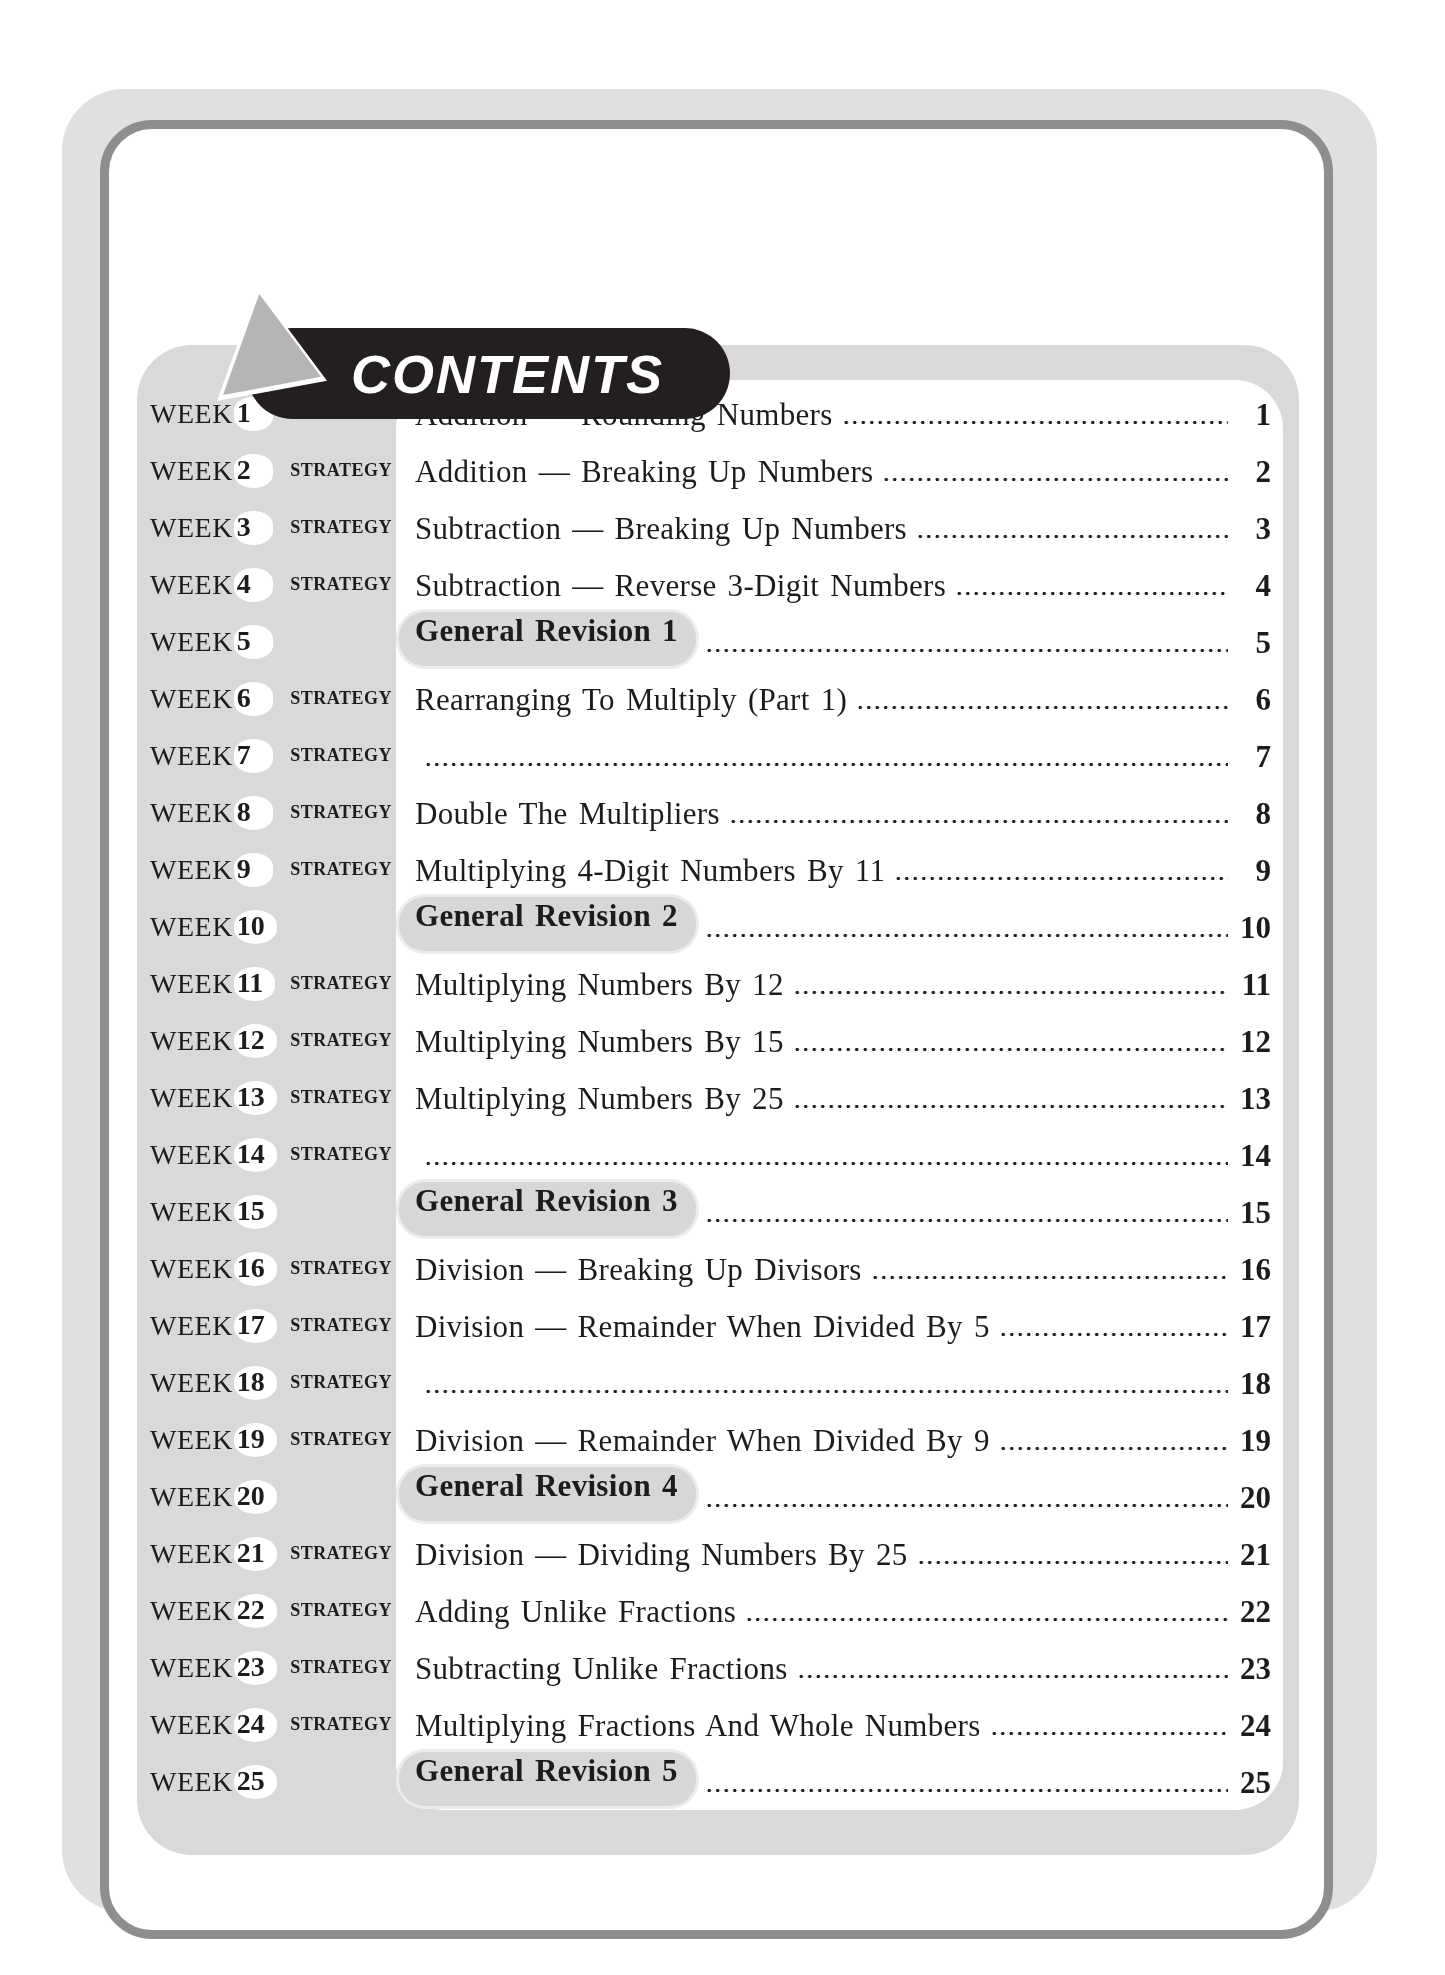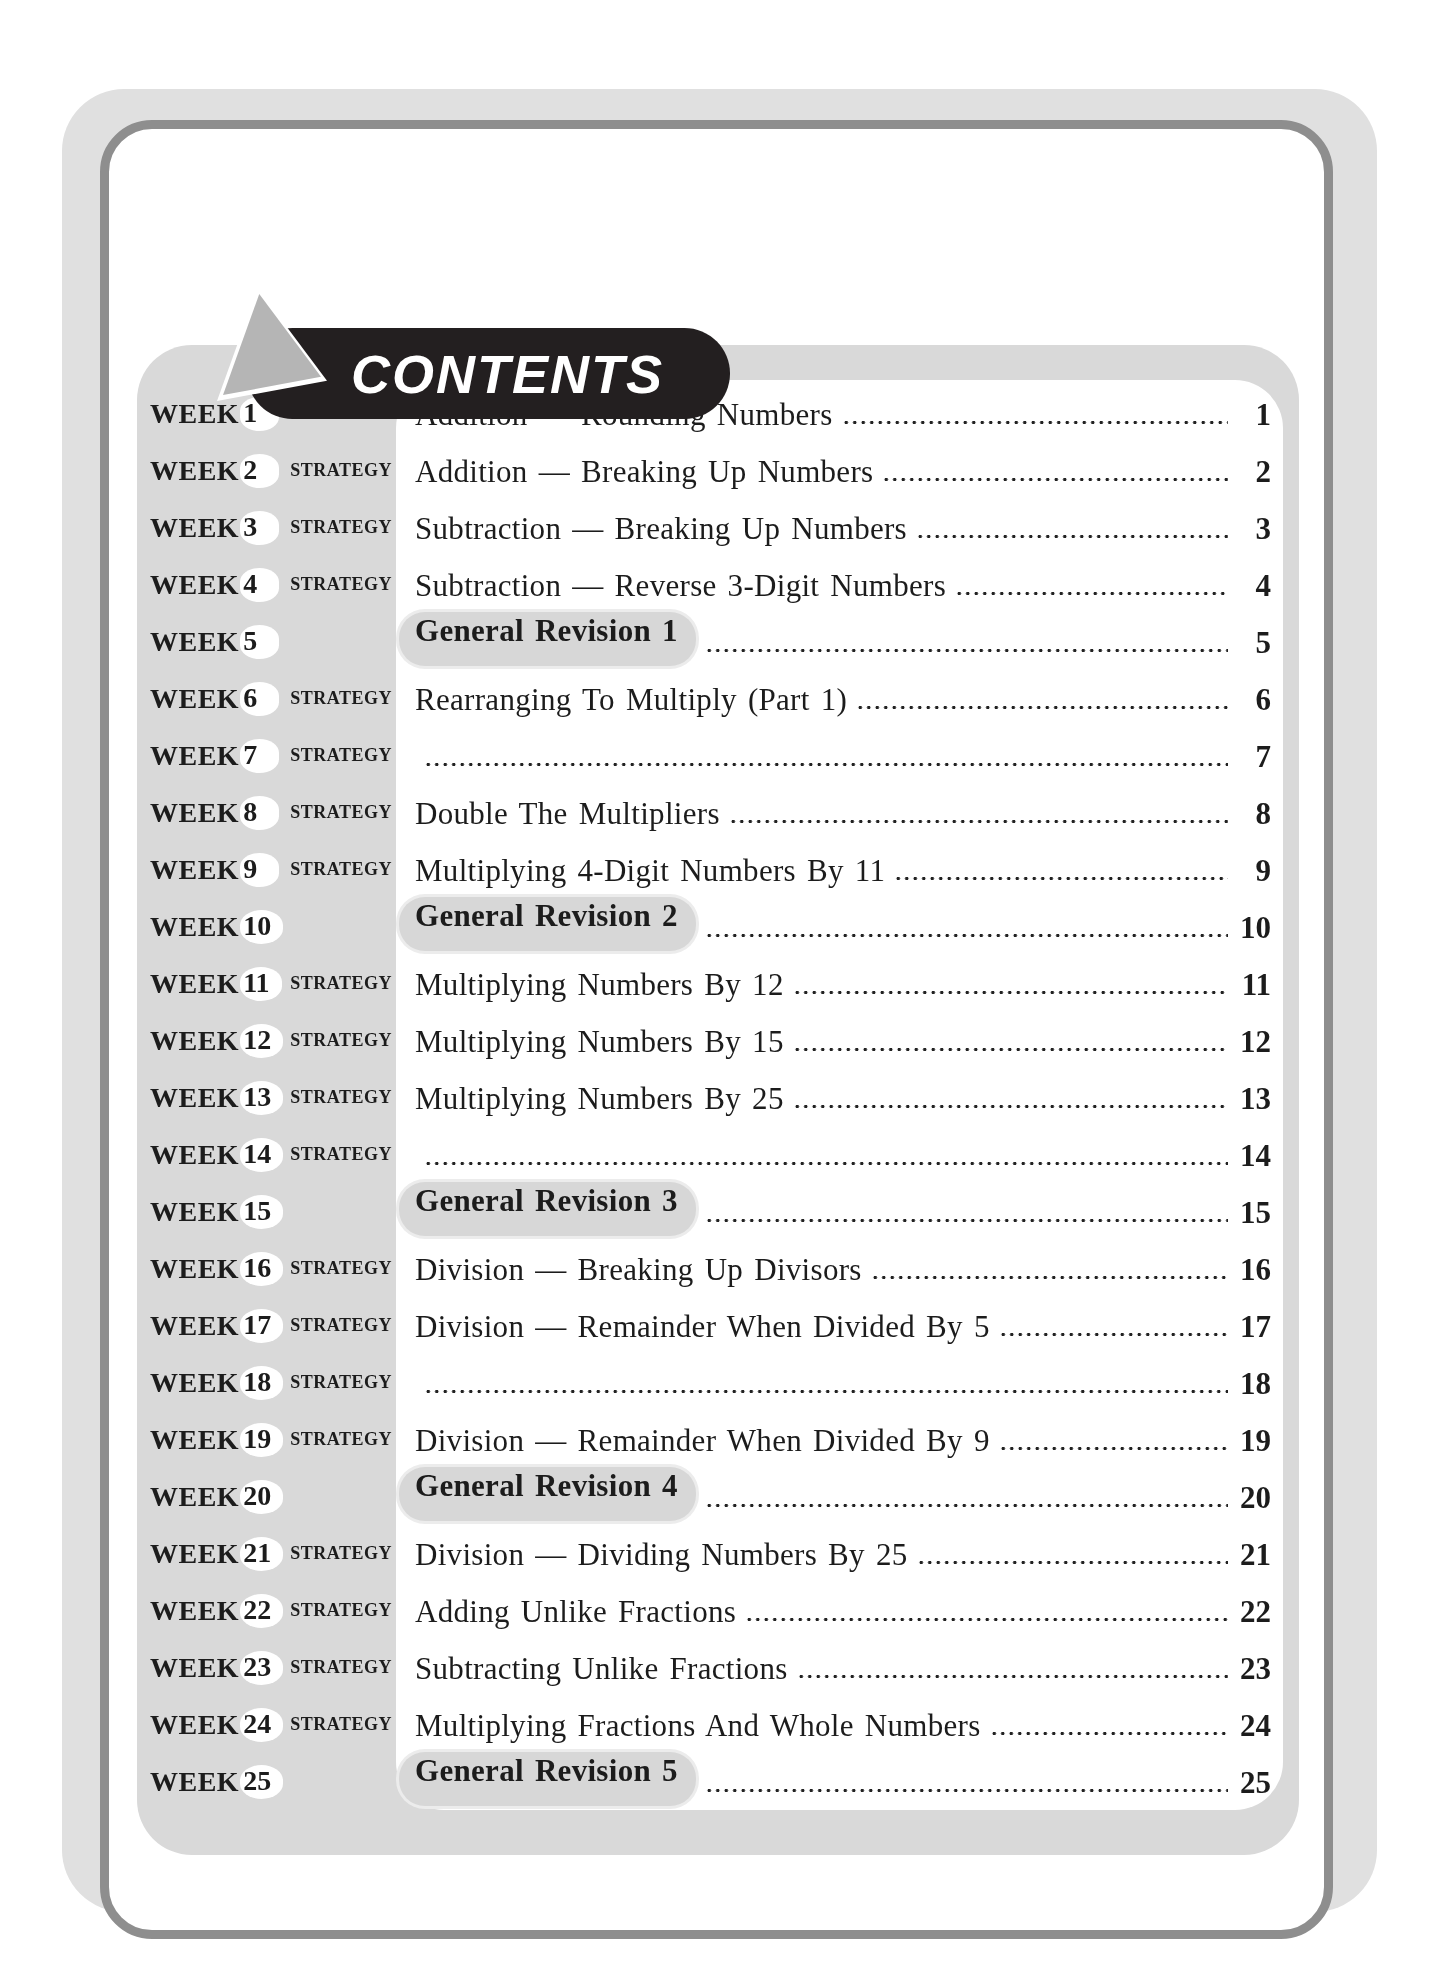--- a/index.html
+++ b/index.html
@@ -24,21 +24,21 @@
 
   
   .toc-box{position:absolute;left:137px;top:345px;width:1162px;height:1510px;
     background:#d9d9d9;border-radius:55px;box-sizing:border-box;}
   .toc-white{position:absolute;left:259px;top:35px;right:16px;bottom:45px;
     background:#ffffff;border-radius:48px;}
   .rows{position:absolute;left:0;top:0;right:0;bottom:0;
     padding:40px 14px 45px 13px;display:flex;flex-direction:column;box-sizing:border-box;}
   .row{flex:0 0 57px;height:57px;display:flex;align-items:stretch;}
   .left{flex:0 0 246px;width:246px;display:flex;align-items:center;}
-  .wk-word{font-weight:bold;font-size:28px;letter-spacing:0.5px;white-space:nowrap;}
+  .wk-word{font-weight:normal;font-size:28px;letter-spacing:0.5px;white-space:nowrap;}
   .wk-num{font-weight:bold;font-size:28px;background:#ffffff;border-radius:24px/17px;
     padding:0 12px 2px 3px;margin-left:1px;min-width:24px;}
   .tag{margin-left:auto;margin-right:4px;font-weight:bold;font-size:18px;letter-spacing:0.5px;white-space:nowrap;}
   .title-area{flex:1 1 auto;display:flex;align-items:flex-end;padding:0 14px 10px 19px;min-width:0;}
   .title{font-size:31px;white-space:nowrap;letter-spacing:0.3px;word-spacing:3px;line-height:1.1;}
   .title.rev{font-weight:bold;background:#d7d7d7;border-radius:26px;
     padding:2px 18px 18px 16px;margin-left:-16px;margin-bottom:-6px;box-shadow:0 0 0 3px #ececec;}
   .dots{flex:1 1 auto;height:5px;margin:0 5px 7px 9px;
     background-image:radial-gradient(circle,#222222 1.7px,transparent 2px);
     background-size:8.5px 5px;background-repeat:repeat-x;background-position:0 100%;}

